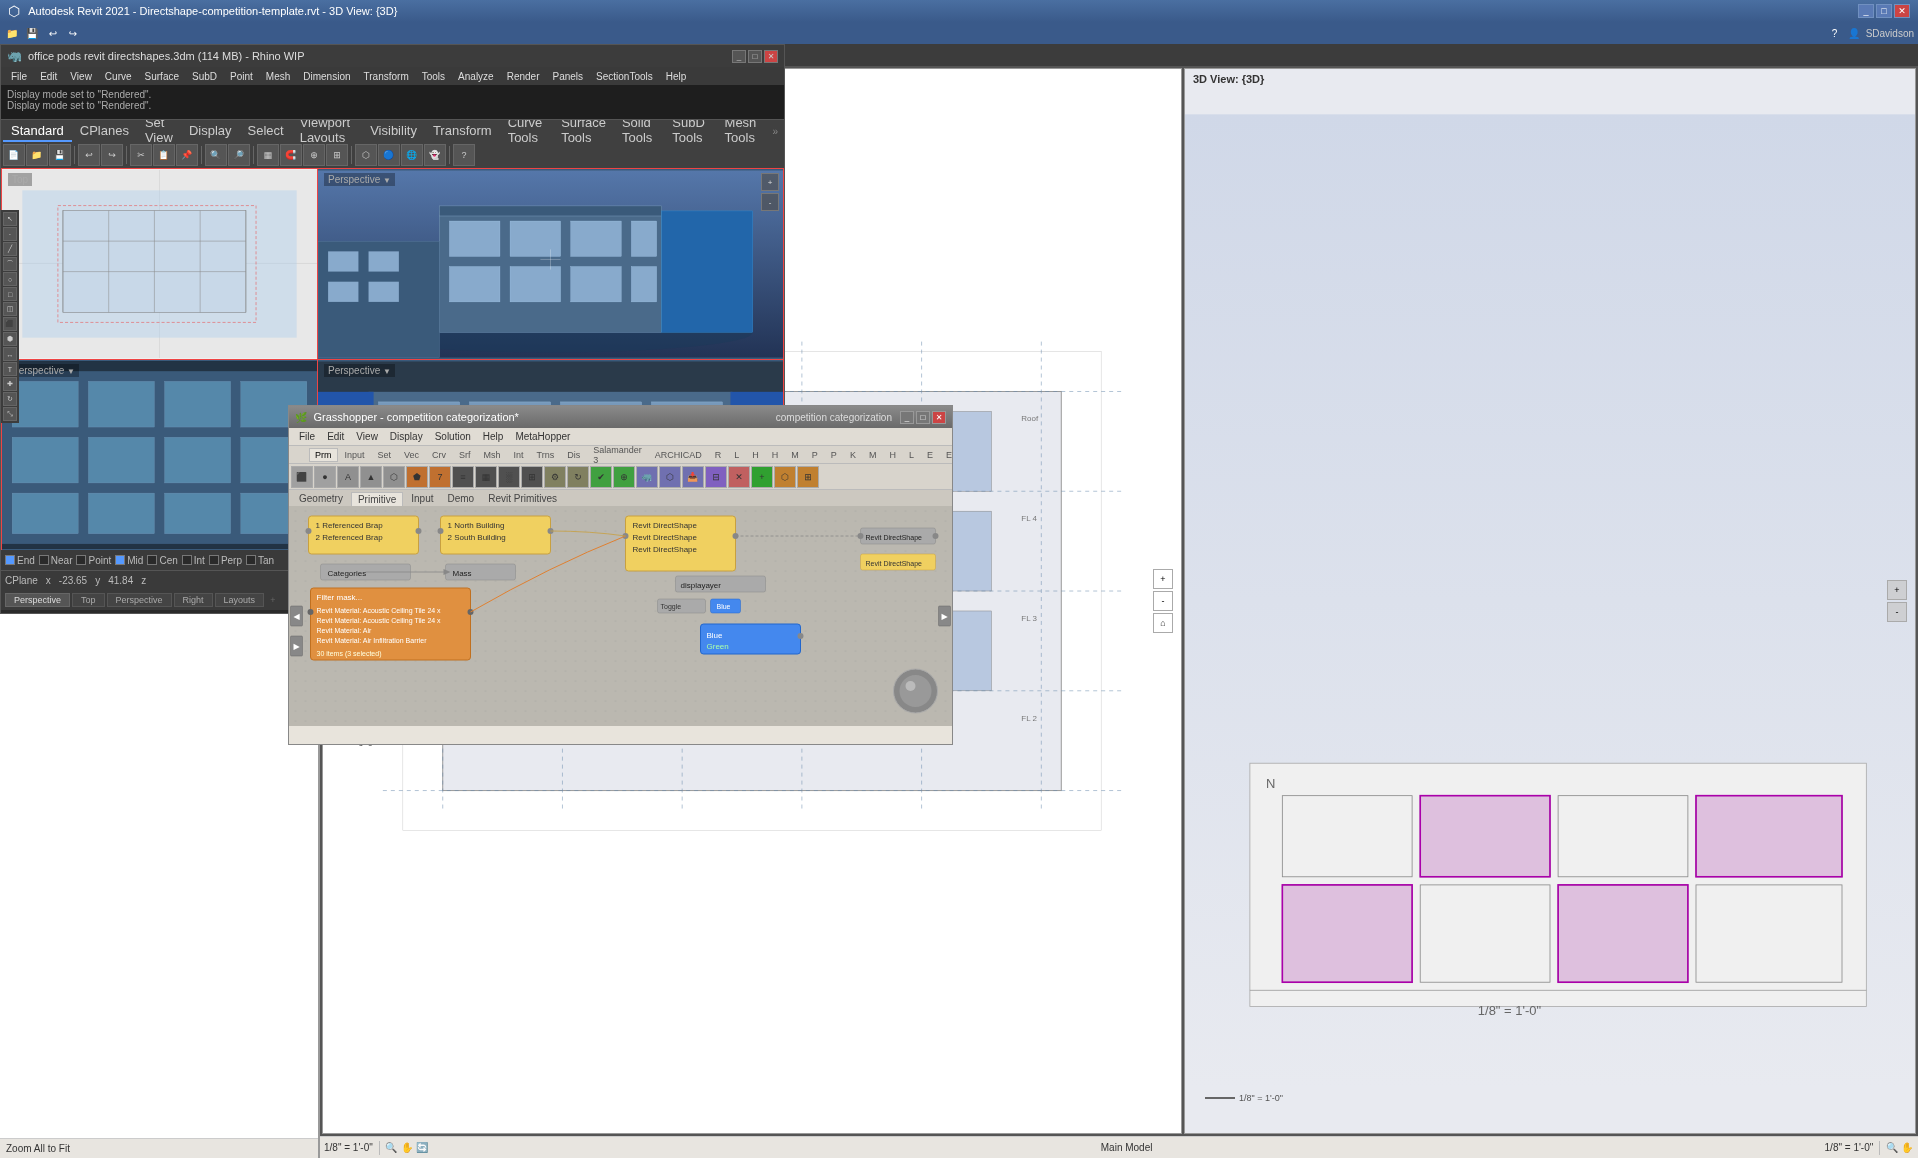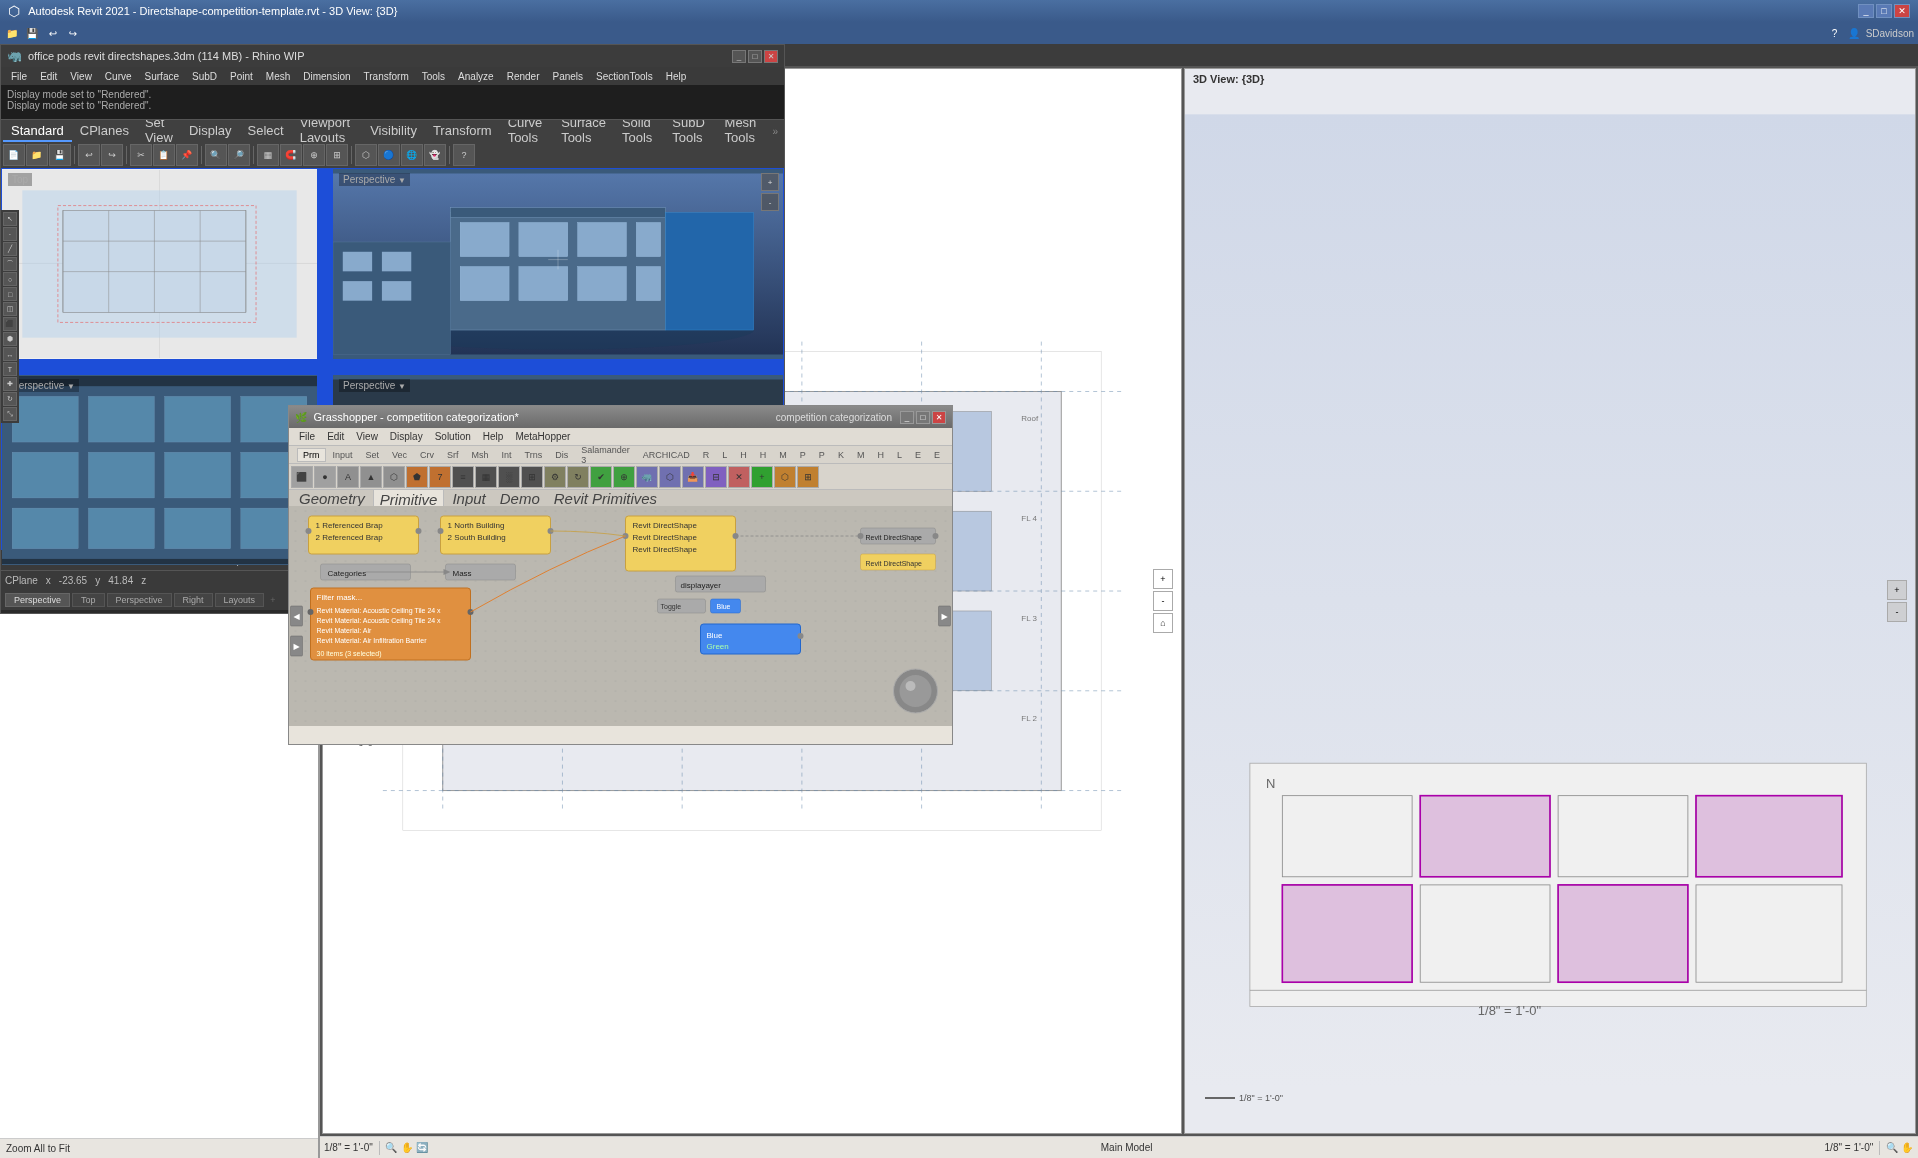--- a/index.html
+++ b/index.html
@@ -340,21 +340,21 @@
       padding: 1px 6px;
       font-size: 10px;
       color: #333;
       cursor: pointer;
     }
     #gh-tabs {
       height: 18px;
       background: #d8d4cc;
       display: flex;
       align-items: center;
-      padding: 0 8px;
+      padding: 0 20px;
       gap: 1px;
       overflow: hidden;
       border-bottom: 1px solid #bbb;
     }
     .gh-tab {
       padding: 1px 5px;
       font-size: 9px;
       color: #555;
       cursor: pointer;
       border: 1px solid transparent;
@@ -386,24 +386,23 @@
       height: 18px;
       background: #ccc8c0;
       display: flex;
       align-items: center;
       padding: 0 4px;
       gap: 2px;
       border-bottom: 1px solid #bbb;
     }
     .gh-comp-tab {
       padding: 1px 6px;
-      font-size: 15px;
+      font-size: 10px;
       color: #444;
       cursor: pointer;
-      font-style: italic;
     }
     .gh-comp-tab.active {
       background: #e8e4dc;
       border: 1px solid #bbb;
       border-bottom: none;
     }
     #gh-toolbar {
       height: 24px;
       background: #d0ccc4;
       display: flex;
@@ -958,21 +957,21 @@
     <div class="rhino-side-btn">◫</div>
     <div class="rhino-side-btn">⬛</div>
     <div class="rhino-side-btn">⬢</div>
     <div class="rhino-side-btn">↔</div>
     <div class="rhino-side-btn">T</div>
     <div class="rhino-side-btn">✚</div>
     <div class="rhino-side-btn">↻</div>
     <div class="rhino-side-btn">⤡</div>
   </div>
 
-  <div id="rhino-viewports" style="display:grid;grid-template-columns:315px 1fr;grid-template-rows:190px 190px;background:#1d4ed8;gap:16px;padding:1px;height:382px;">
+  <div id="rhino-viewports" style="display:grid;grid-template-columns:315px 1fr;grid-template-rows:190px 190px;background:#ef4444;gap:1px;padding:1px;height:382px;">
 
     <div id="vp-top" class="rhino-viewport" style="background:#f0f0f0;position:relative;">
       <div class="viewport-label">Top</div>
       <svg width="100%" height="100%" viewBox="0 0 310 185">
 
         <rect width="310" height="185" fill="#e8e8e8"></rect>
         <line x1="0" y1="92" x2="310" y2="92" stroke="#ccc" stroke-width="0.5"></line>
         <line x1="155" y1="0" x2="155" y2="185" stroke="#ccc" stroke-width="0.5"></line>
 
         <rect x="60" y="40" width="180" height="100" fill="none" stroke="#999" stroke-width="0.5"></rect>

